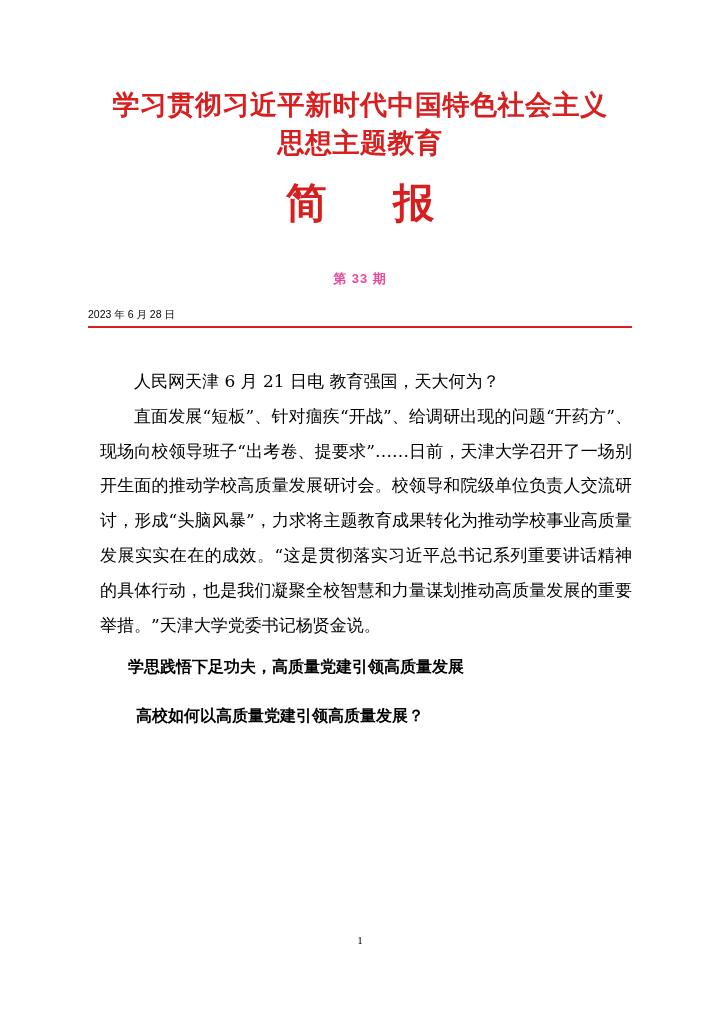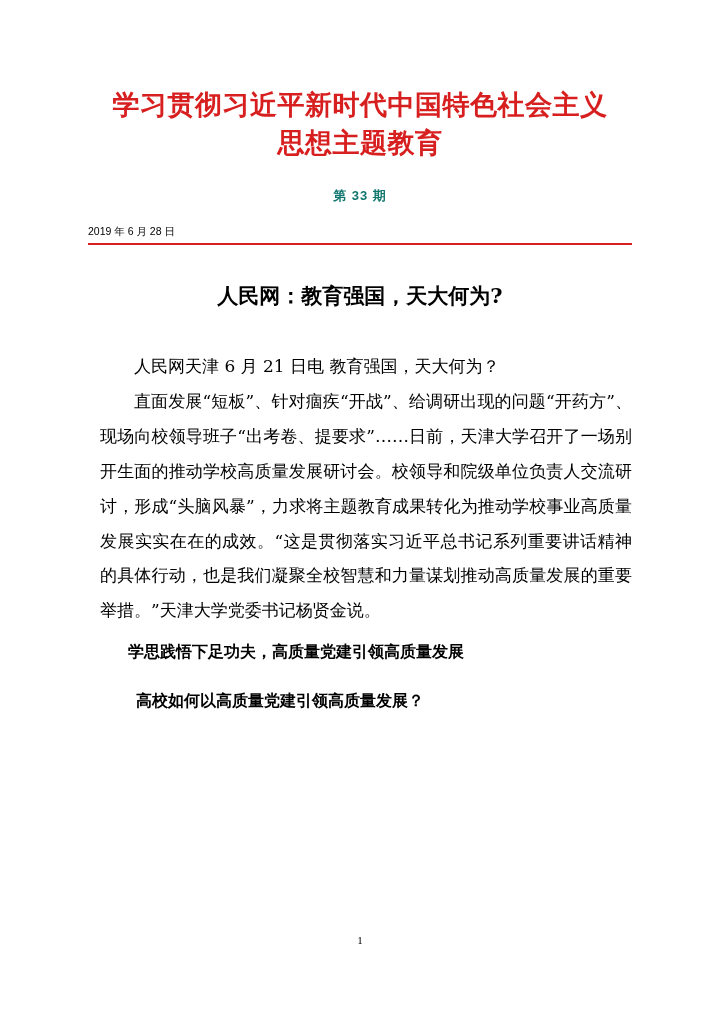--- a/index.html
+++ b/index.html
@@ -40,25 +40,25 @@
     color: #d81f1f;
     font-weight: bold;
     font-size: 41px;
     line-height: 1.3;
     margin-top: 14px;
     letter-spacing: 26px;
     padding-left: 26px;
     font-family: "DejaVu Serif", "Liberation Serif", serif;
   }
   .issue {
-    margin-top: 24px;
+    margin-top: 40px;
     font-size: 13px;
     font-weight: bold;
     letter-spacing: 1px;
-    color: #0f766e;
+    color: #ec4899;
     font-family: "Liberation Sans", sans-serif;
   }
 
   
   .imprint {
     margin-top: 20px;
     display: flex;
     justify-content: space-between;
     align-items: flex-end;
     font-size: 10.5px;
@@ -125,30 +125,30 @@
   }
 </style>
 </head>
 <body>
 
 <div class="page">
 
   <div class="masthead">
     <div class="masthead-line">学习贯彻习近平新时代中国特色社会主义</div>
     <div class="masthead-line">思想主题教育</div>
+    <div class="bulletin-word">简  报</div>
     <div class="issue">第 33 期</div>
   </div>
 
   <div class="imprint">
-    <span class="imprint-right">2019 年 6 月 28 日</span>
+    <span class="imprint-right">2023 年 6 月 28 日</span>
   </div>
   <hr class="rule">
 
   <div class="article-title">
-    <div>人民网：教育强国，天大何为?</div>
   </div>
 
   <div class="body-text">
     <p class="para">人民网天津 6 月 21 日电 教育强国，天大何为？</p>
     <p class="para">直面发展“短板”、针对痼疾“开战”、给调研出现的问题“开药方”、现场向校领导班子“出考卷、提要求”……日前，天津大学召开了一场别开生面的推动学校高质量发展研讨会。校领导和院级单位负责人交流研讨，形成“头脑风暴”，力求将主题教育成果转化为推动学校事业高质量发展实实在在的成效。“这是贯彻落实习近平总书记系列重要讲话精神的具体行动，也是我们凝聚全校智慧和力量谋划推动高质量发展的重要举措。”天津大学党委书记杨贤金说。</p>
     <p class="subhead">学思践悟下足功夫，高质量党建引领高质量发展</p>
     <p class="para-sans">高校如何以高质量党建引领高质量发展？</p>
   </div>
 
   <div class="page-number">1</div>

